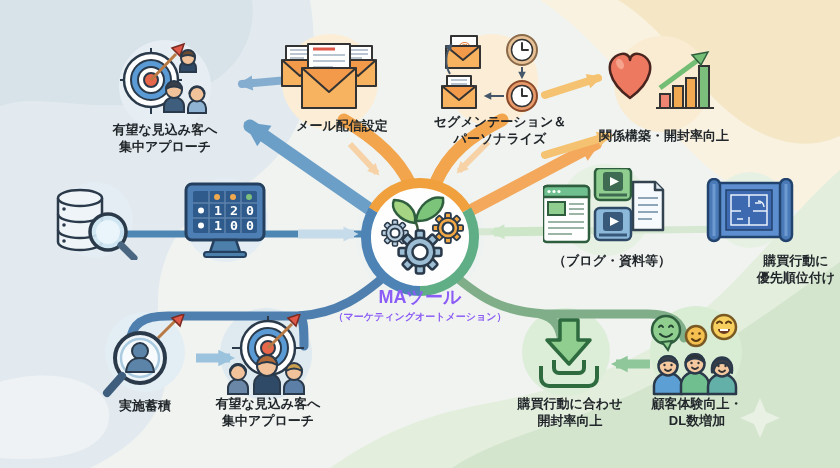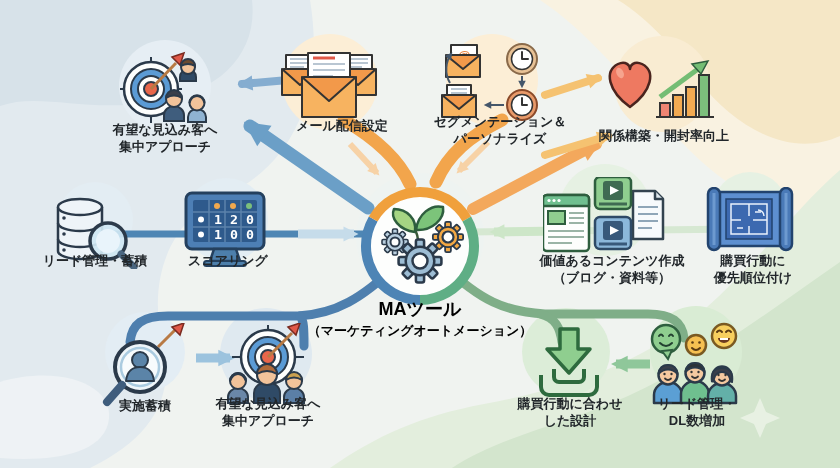--- a/index.html
+++ b/index.html
@@ -1,25 +1,25 @@
 <!DOCTYPE html>
 <html><head>
 <meta charset="utf-8">
 <style>
   html,body{margin:0;padding:0;background:#ccd4d0;}
   .stage{position:relative;width:840px;height:468px;overflow:hidden;
          font-family:"Liberation Sans","DejaVu Sans",sans-serif;background:#f0f3f0;}
   .stage svg.layer{position:absolute;left:0;top:0;}
-  .icon{position:absolute;margin-top:9px;}
+  .icon{position:absolute;}
   .label{position:absolute;transform:translateX(-50%);text-align:center;
          font-size:13px;font-weight:700;color:#22272b;line-height:1.28;white-space:nowrap;}
   .label span{display:block;}
-  .center-label{position:absolute;transform:translateX(-50%);text-align:center;white-space:nowrap;color:#000000;margin-top:12px;}
+  .center-label{position:absolute;transform:translateX(-50%);text-align:center;white-space:nowrap;color:#8b5cf6;}
   .center-label .t{display:block;font-size:18px;font-weight:700;line-height:1.1;}
-  .center-label .s{display:block;font-size:13px;font-weight:700;margin-top:2px;}
+  .center-label .s{display:block;font-size:10px;font-weight:700;margin-top:2px;}
 </style>
 </head>
 <body>
 
 <div class="stage">
 
   <svg class="layer" width="840" height="468" viewBox="0 0 840 468">
     <defs>
       <marker id="mBigBlue" markerUnits="userSpaceOnUse" markerWidth="30" markerHeight="30" viewBox="0 0 12 12" refX="8" refY="6" orient="auto">
           <path d="M1,1 L11,6 L1,11 Z" fill="#6b9fc7"></path>
@@ -449,55 +449,50 @@
 
   <div class="label" style="left:664px;top:128px">
     <span>関係構築・開封率向上</span>
   </div>
 
   <div class="label" style="left:500px;top:114px">
     <span>セグメンテーション＆</span>
     <span>パーソナライズ</span>
   </div>
 
-  <div class="label" style="left:95px;top:253px">
-    <span>リード管理・蓄積</span>
-  </div>
 
   <div class="label" style="left:228px;top:253px">
-    <span>スコアリング</span>
   </div>
 
   <div class="label" style="left:612px;top:253px">
-    <span>価値あるコンテンツ作成</span>
     <span>（ブログ・資料等）</span>
   </div>
 
-  <div class="label" style="left:753px;top:253px">
+  <div class="label" style="left:796px;top:253px">
     <span>購買行動に</span>
     <span>優先順位付け</span>
   </div>
 
   <div class="center-label" style="left:420px;top:288px">
     <span class="t">MAツール</span>
     <span class="s">（マーケティングオートメーション）</span>
   </div>
 
   <div class="label" style="left:145px;top:398px">
     <span>実施蓄積</span>
   </div>
 
   <div class="label" style="left:268px;top:396px">
     <span>有望な見込み客へ</span>
     <span>集中アプローチ</span>
   </div>
 
   <div class="label" style="left:570px;top:396px">
     <span>購買行動に合わせ</span>
-    <span>した設計</span>
+    <span>開封率向上</span>
   </div>
 
   <div class="label" style="left:697px;top:396px">
-    <span>リード管理・</span>
+    <span>顧客体験向上・</span>
     <span>DL数増加</span>
   </div>
 
 </div>
 
 </body></html>

